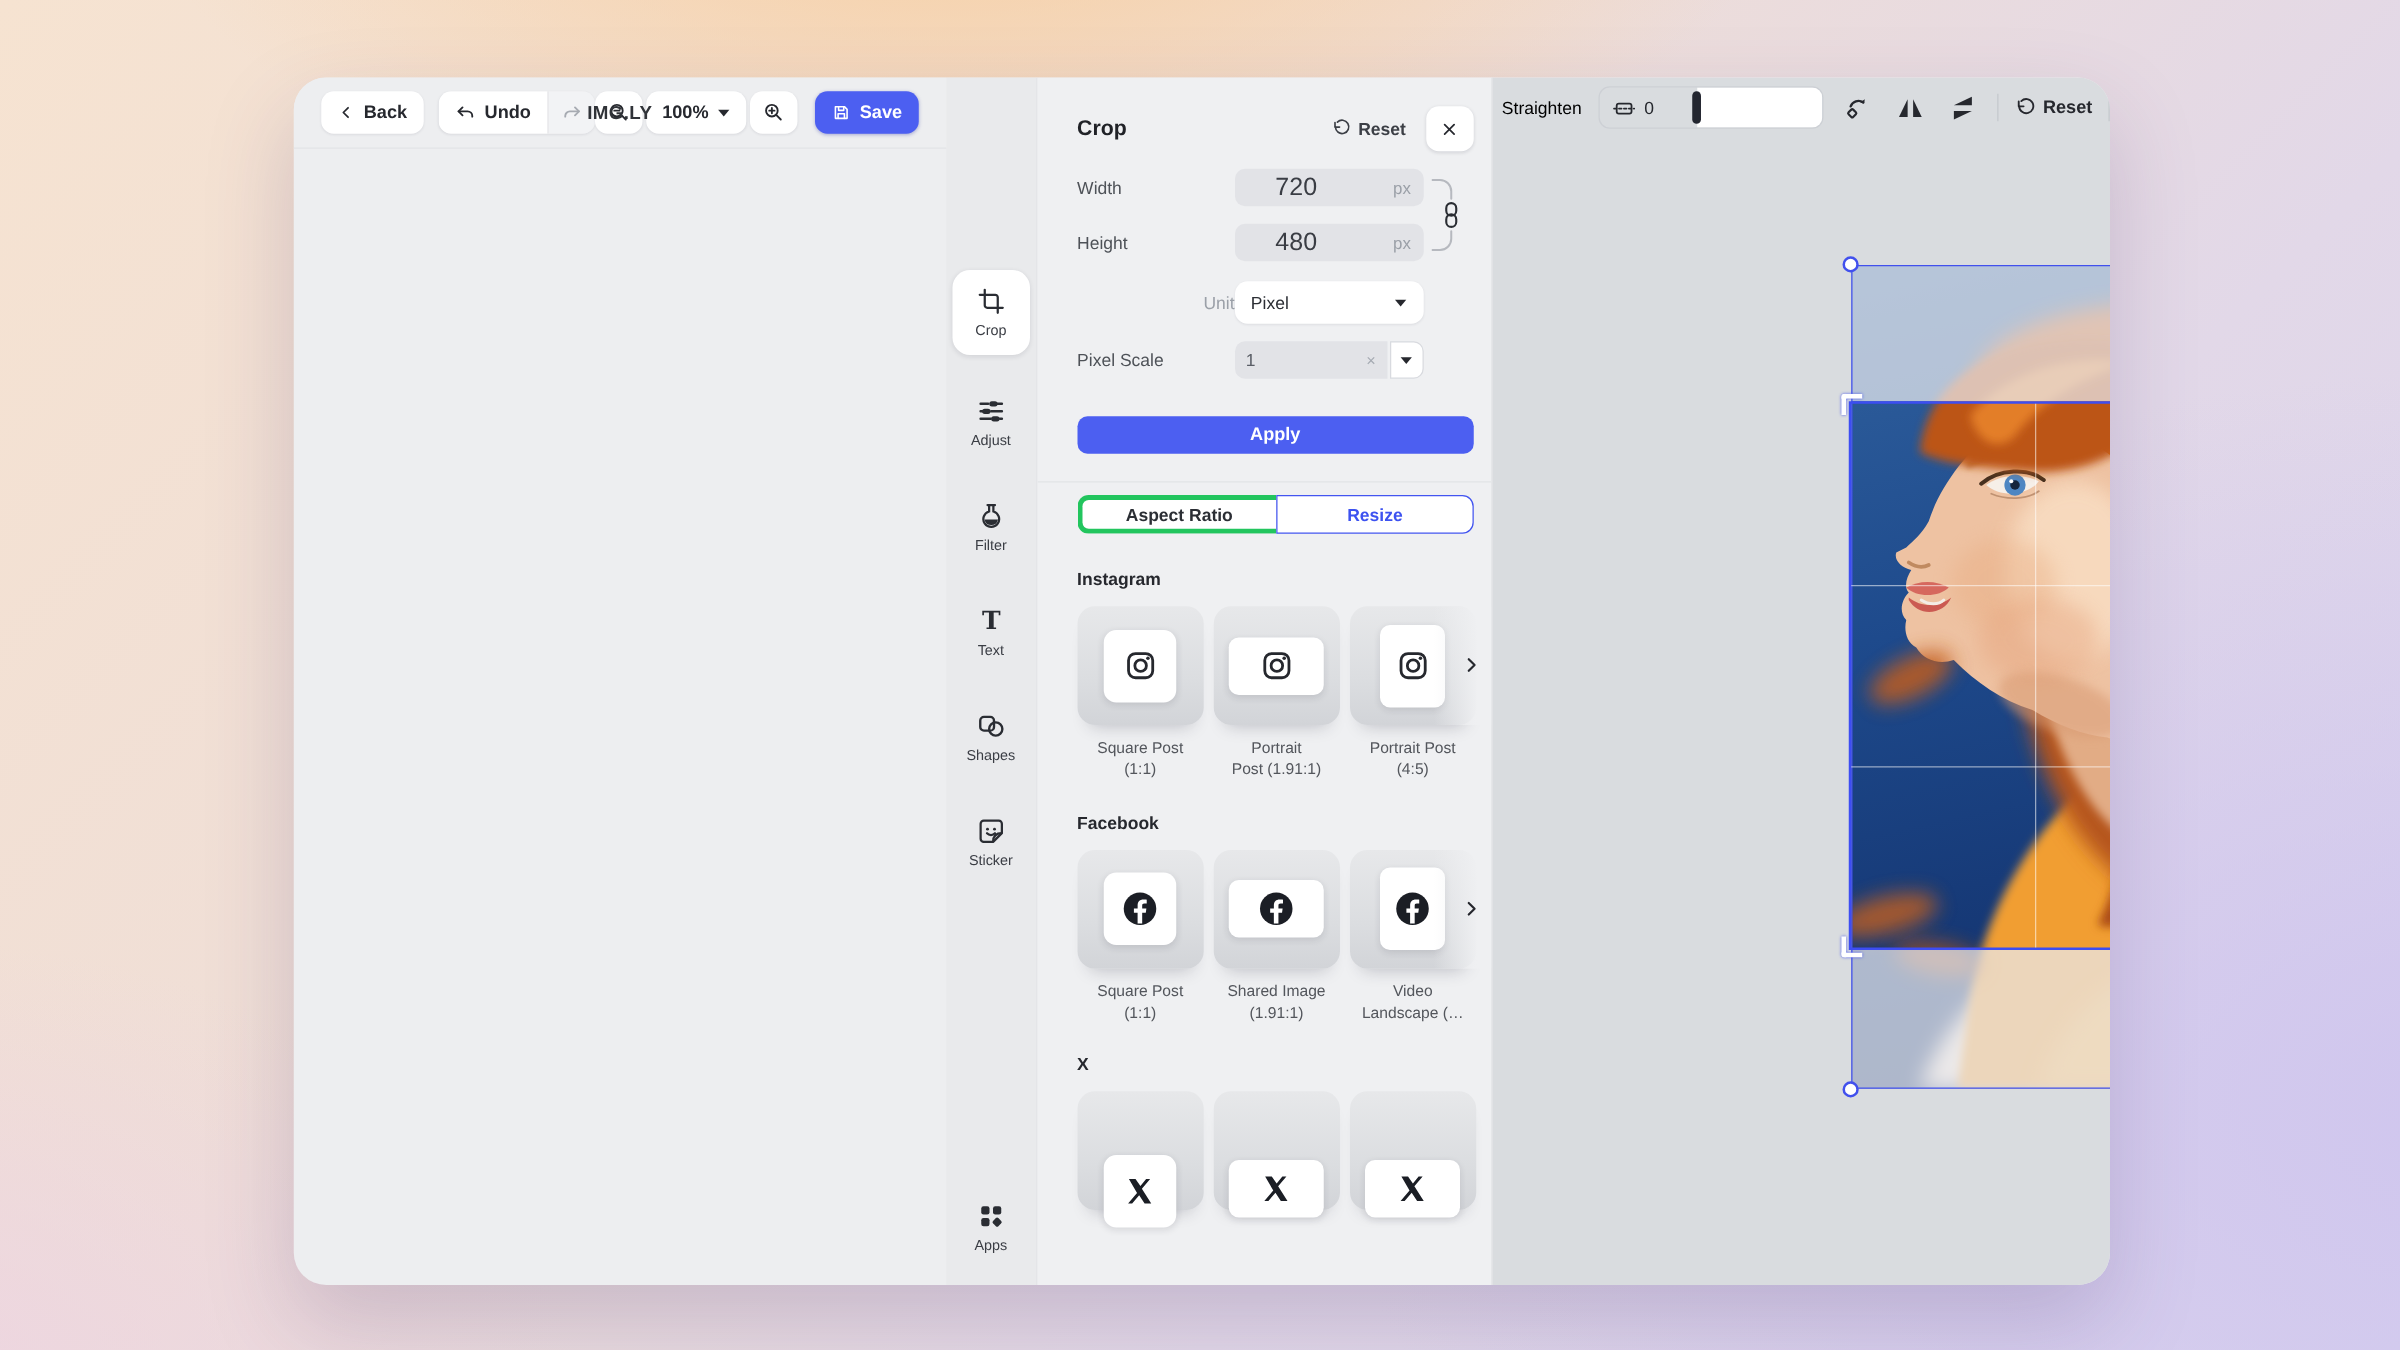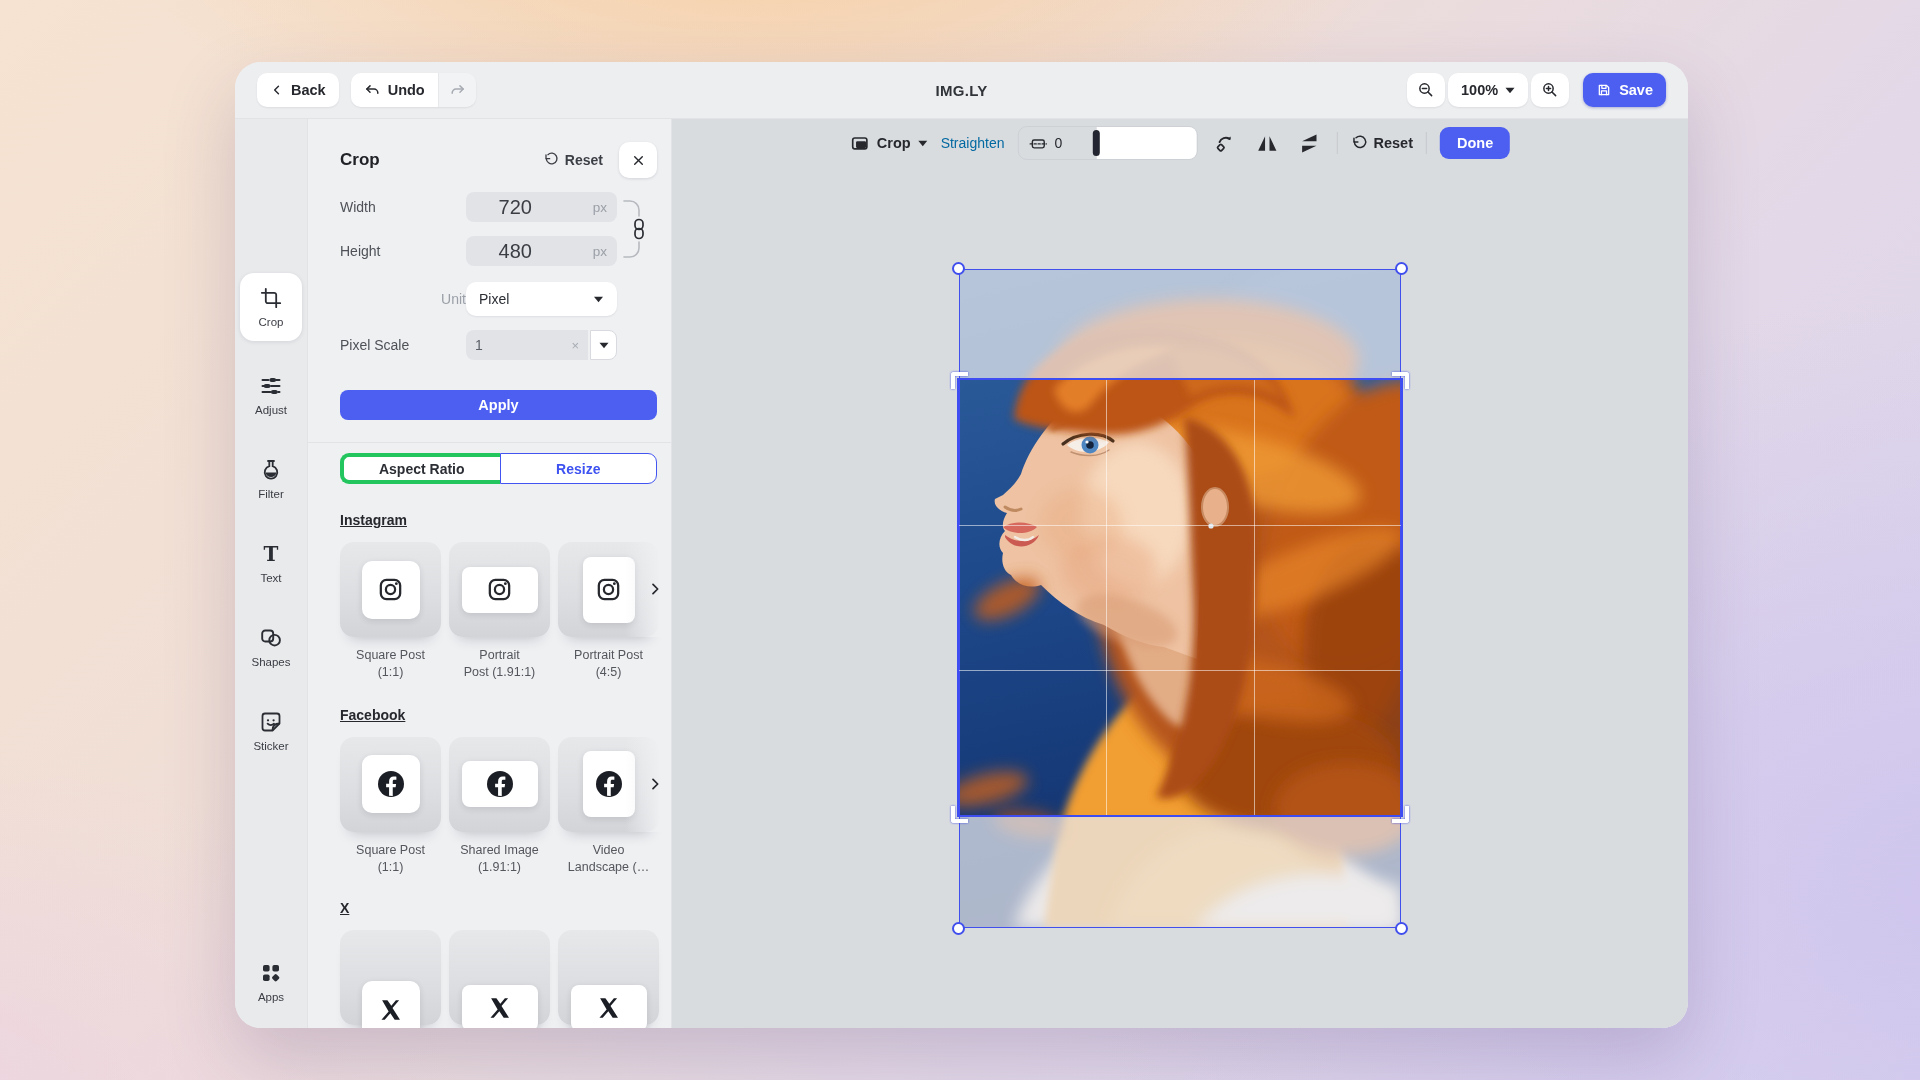--- a/index.html
+++ b/index.html
@@ -21,21 +21,21 @@
     background:
       radial-gradient(1000px 430px at 40% -8%, rgba(248,206,158,.92), rgba(248,206,158,0) 65%),
       radial-gradient(1500px 950px at 104% 82%, rgba(206,196,238,.9), rgba(206,196,238,0) 62%),
       radial-gradient(900px 620px at -4% 104%, rgba(236,211,227,.85), rgba(236,211,227,0) 60%),
       linear-gradient(135deg, #F6E3D1 0%, #EFDED7 38%, #E2D8E8 68%, #D9D3EE 100%);
   }
   .window{
     position:absolute; left:235px; top:62px; width:1453px; height:966px;
     background:#EDEEF0; border-radius:26px; overflow:hidden;
     box-shadow:0 30px 70px rgba(85,65,120,.22);
-    display:flex; flex-direction:column;
+    display:flex; flex-direction:row;
   }
   
   .topbar{ height:57px; flex:0 0 57px; display:flex; align-items:center; padding:0 22px;
     border-bottom:1px solid var(--line); position:relative; z-index:6; background:#EDEEF0;}
   .tb-left{ display:flex; align-items:center; gap:12px;}
   .btn{ display:flex; align-items:center; gap:7px; height:34px; padding:0 13px; border:none;
     background:#fff; border-radius:10px; box-shadow:0 1px 2px rgba(25,25,45,.08);
     font-family:inherit; font-size:14.5px; font-weight:600; color:var(--ink); cursor:pointer;}
   .undo-group{ display:flex; align-items:center; border-radius:10px; overflow:hidden;
     box-shadow:0 1px 2px rgba(25,25,45,.08);}
@@ -88,21 +88,21 @@
     display:flex; align-items:center; justify-content:center; cursor:pointer;}
   .apply{ width:100%; height:30px; margin-top:16px; background:var(--accent); color:#fff; border:none;
     border-radius:8px; font-family:inherit; font-size:14.5px; font-weight:600; cursor:pointer;}
   .p-divider{ height:1px; background:var(--line); margin:22px -14px 0 -32px;}
   .tabs{ display:flex; margin-top:10px; height:31px;}
   .tab{ flex:1; background:#fff; border:4px solid #22c55e; font-family:inherit; font-size:14px;
     font-weight:600; color:#2B2E34; cursor:pointer;}
   .tab.left{ border-radius:9px 0 0 9px; border-right:none;}
   .tab.right{ border-radius:0 9px 9px 0;}
   .tab.selected{ border:1.6px solid #4355F0; color:#3D52F0;}
-  .section-h{ margin-top:28px; font-size:14px; font-weight:700; color:var(--ink);text-decoration:underline;}
+  .section-h{ margin-top:28px; font-size:14px; font-weight:700; color:var(--ink);}
   .section-h.fb{ margin-top:26px;} .section-h.x{ margin-top:24px;}
   .cards{ position:relative; display:flex; gap:8px; margin-top:14px;}
   .card{ width:101px; cursor:pointer;}
   .tile{ width:101px; height:95px; border-radius:14px;
     background:linear-gradient(180deg,#E7E8EA 0%,#DBDDE0 62%,#D2D4D8 100%);
     box-shadow:0 10px 14px -10px rgba(40,40,60,.28);
     display:flex; align-items:center; justify-content:center;}
   .shape{ background:#fff; border-radius:10px; box-shadow:0 2px 6px rgba(30,30,50,.12);
     display:flex; align-items:center; justify-content:center;}
   .shape.square{ width:58px; height:58px;}
@@ -111,21 +111,21 @@
   .card-label{ margin-top:10px; text-align:center; font-size:12.5px; line-height:1.35; color:#53565C;}
   .row-fade{ position:absolute; top:0; right:-14px; width:46px; height:95px; pointer-events:none;
     background:linear-gradient(90deg, rgba(239,240,242,0), #EFF0F2 78%);}
   .row-chevron{ position:absolute; right:-6px; top:37px; background:none; border:none; cursor:pointer;}
   
   .canvas{ flex:1; background:var(--canvas-bg); position:relative; overflow:hidden;}
   .ctoolbar{ position:absolute; top:7px; left:50%; transform:translateX(-50%);
     display:flex; align-items:center; height:34px; gap:13px; white-space:nowrap;}
   .mode{ display:flex; align-items:center; gap:7px; background:none; border:none; font-family:inherit;
     font-size:14.5px; font-weight:600; color:var(--ink); cursor:pointer;}
-  .straighten-label{ font-size:14px; color:#0369a1;}
+  .straighten-label{ font-size:14px; color:#000000;}
   .slider{ width:180px; height:34px; border:1px solid #CDD0D5; border-radius:9px; display:flex;
     align-items:center; overflow:hidden; cursor:pointer;}
   .slider .lead{ display:flex; align-items:center; gap:7px; padding-left:10px; width:78px;
     font-size:14px; color:var(--ink);}
   .slider .track{ flex:1; align-self:stretch; background:#fff; position:relative;}
   .slider .thumb{ position:absolute; left:-4px; top:3px; width:7px; height:26px; border-radius:3.5px;
     background:#232630;}
   .tool-ic{ background:none; border:none; padding:3px; cursor:pointer; display:flex;}
   .vdiv{ width:1px; height:22px; background:#C5C8CD;}
   .c-reset{ display:flex; align-items:center; gap:6px; background:none; border:none; font-family:inherit;

